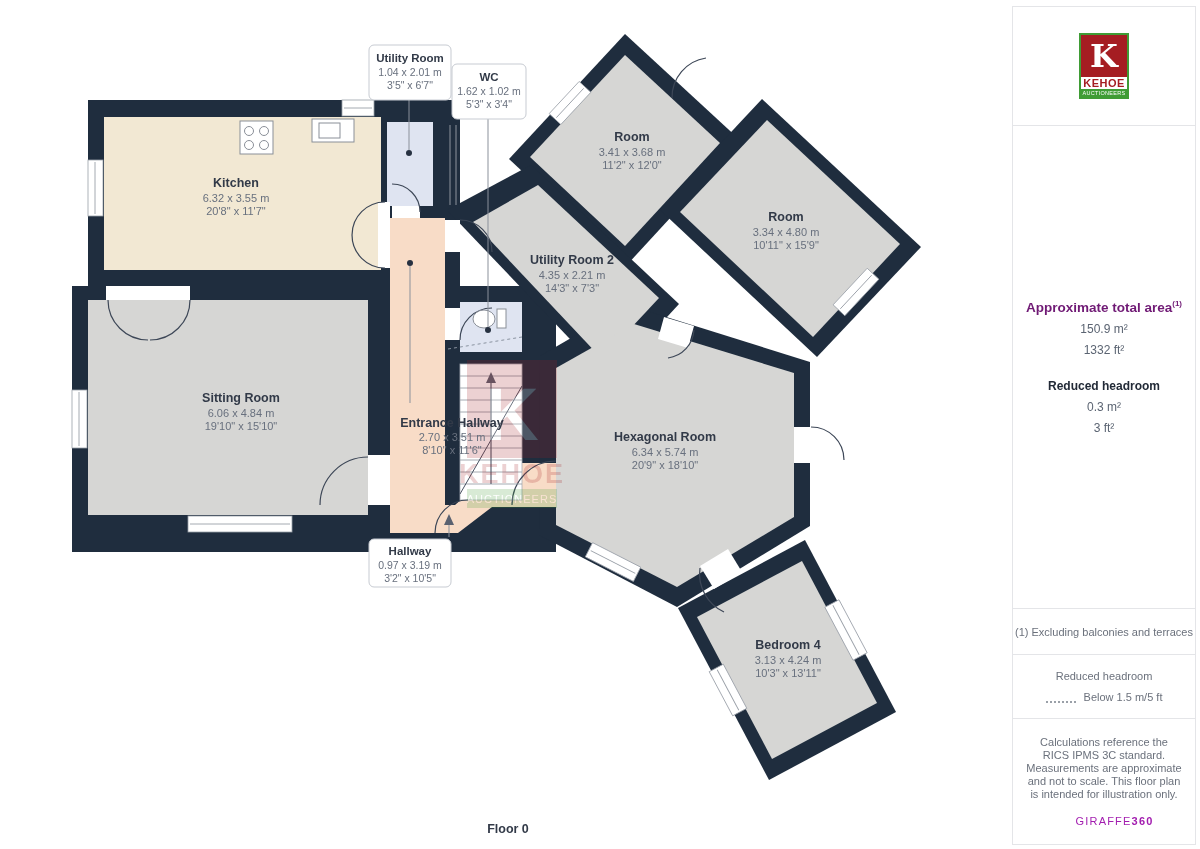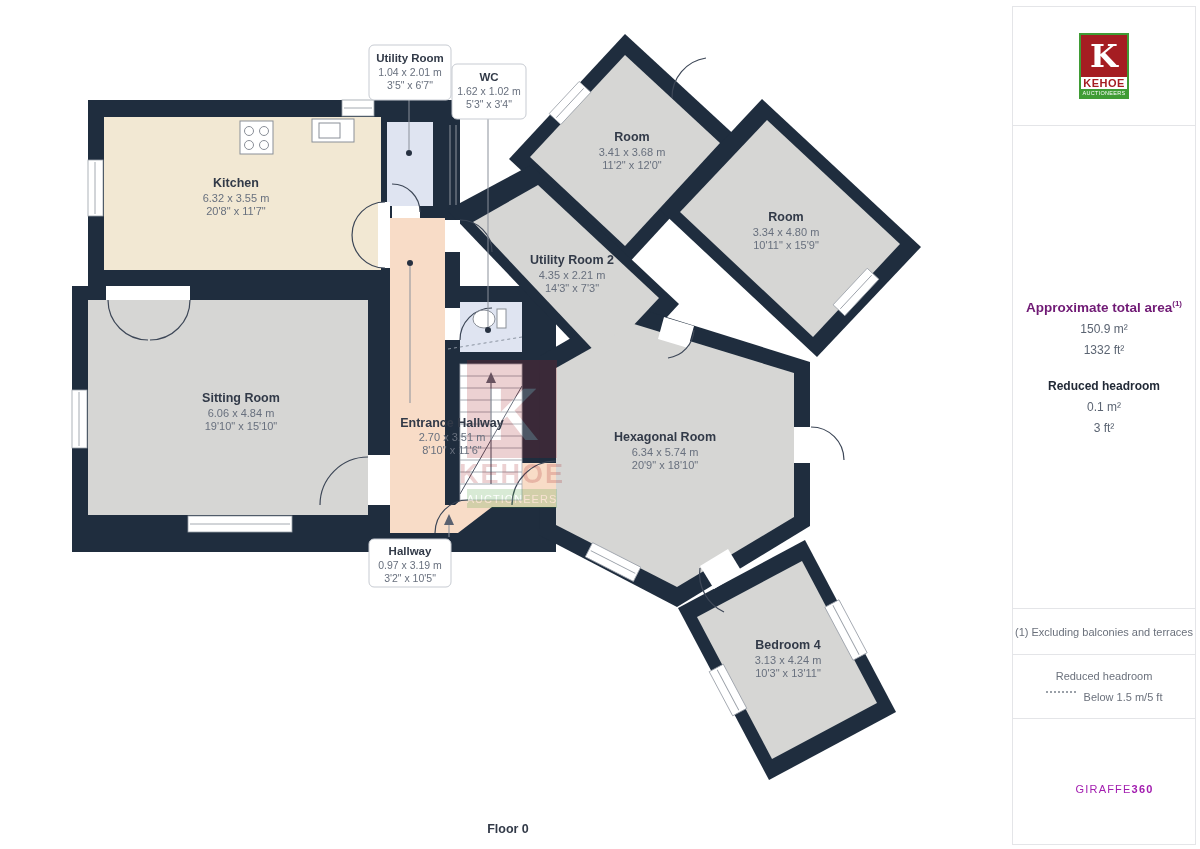--- a/index.html
+++ b/index.html
@@ -34,21 +34,21 @@
   .logo-k{background:#a51d22;color:#fff;font-family:"DejaVu Serif",serif;font-weight:bold;
     font-size:32px;line-height:42px;height:42px;text-align:center;}
   .logo-name{color:#a51d22;font-weight:bold;font-size:11px;line-height:12px;text-align:center;letter-spacing:0.5px;}
   .logo-sub{background:#3f9c35;color:#fff;font-size:5.5px;line-height:8px;text-align:center;letter-spacing:0.3px;}
   .area-title{font-size:13.5px;font-weight:bold;color:#701a75;}
   .area-title sup{font-size:8px;}
   .area-val{font-size:12px;color:#5b6472;margin-top:7px;}
   .sub-title{font-size:12px;font-weight:bold;color:#222a37;margin-top:22px;}
   .note-text{font-size:11px;color:#6b717c;}
   .legend-title{font-size:11px;color:#6b717c;}
-  .legend-row{margin-top:9px;display:flex;align-items:flex-start;gap:8px;}
+  .legend-row{margin-top:9px;display:flex;align-items:flex-end;gap:8px;}
   .legend-dash{display:inline-block;width:30px;border-top:2px dotted #9aa0a8;}
   .legend-item{font-size:11px;color:#6b717c;}
   .disclaimer{font-size:11px;line-height:13px;color:#6b717c;width:156px;}
   .brand{margin-top:14px;font-size:11px;letter-spacing:1.2px;color:#a21caf;margin-left:21px;}
   .brand b{font-weight:bold;}
   .wm{opacity:0.2;}
 </style>
 </head>
 <body>
 
@@ -255,34 +255,35 @@
       <div class="logo-name">KEHOE</div>
       <div class="logo-sub">AUCTIONEERS</div>
     </div>
   </div>
 
   <div class="sb-sec" id="sec-main">
     <div class="area-title"><span>Approximate total area</span><sup>(1)</sup></div>
     <div class="area-val">150.9 m²</div>
     <div class="area-val">1332 ft²</div>
     <div class="sub-title">Reduced headroom</div>
-    <div class="area-val">0.1 m²</div>
+    <div class="area-val">0.3 m²</div>
     <div class="area-val">3 ft²</div>
   </div>
 
   <div class="sb-sec" id="sec-note">
     <div class="note-text">(1) Excluding balconies and terraces</div>
   </div>
 
   <div class="sb-sec" id="sec-legend">
     <div class="legend-title">Reduced headroom</div>
     <div class="legend-row">
       <span class="legend-dash"></span>
       <span class="legend-item">Below 1.5 m/5 ft</span>
     </div>
   </div>
 
   <div class="sb-sec" id="sec-disclaimer">
+    <div class="disclaimer">Calculations reference the RICS IPMS 3C standard. Measurements are approximate and not to scale. This floor plan is intended for illustration only.</div>
     <div class="brand"><span>GIRAFFE</span><b>360</b></div>
   </div>
 </div>
 
 </div>
 
 </body></html>

